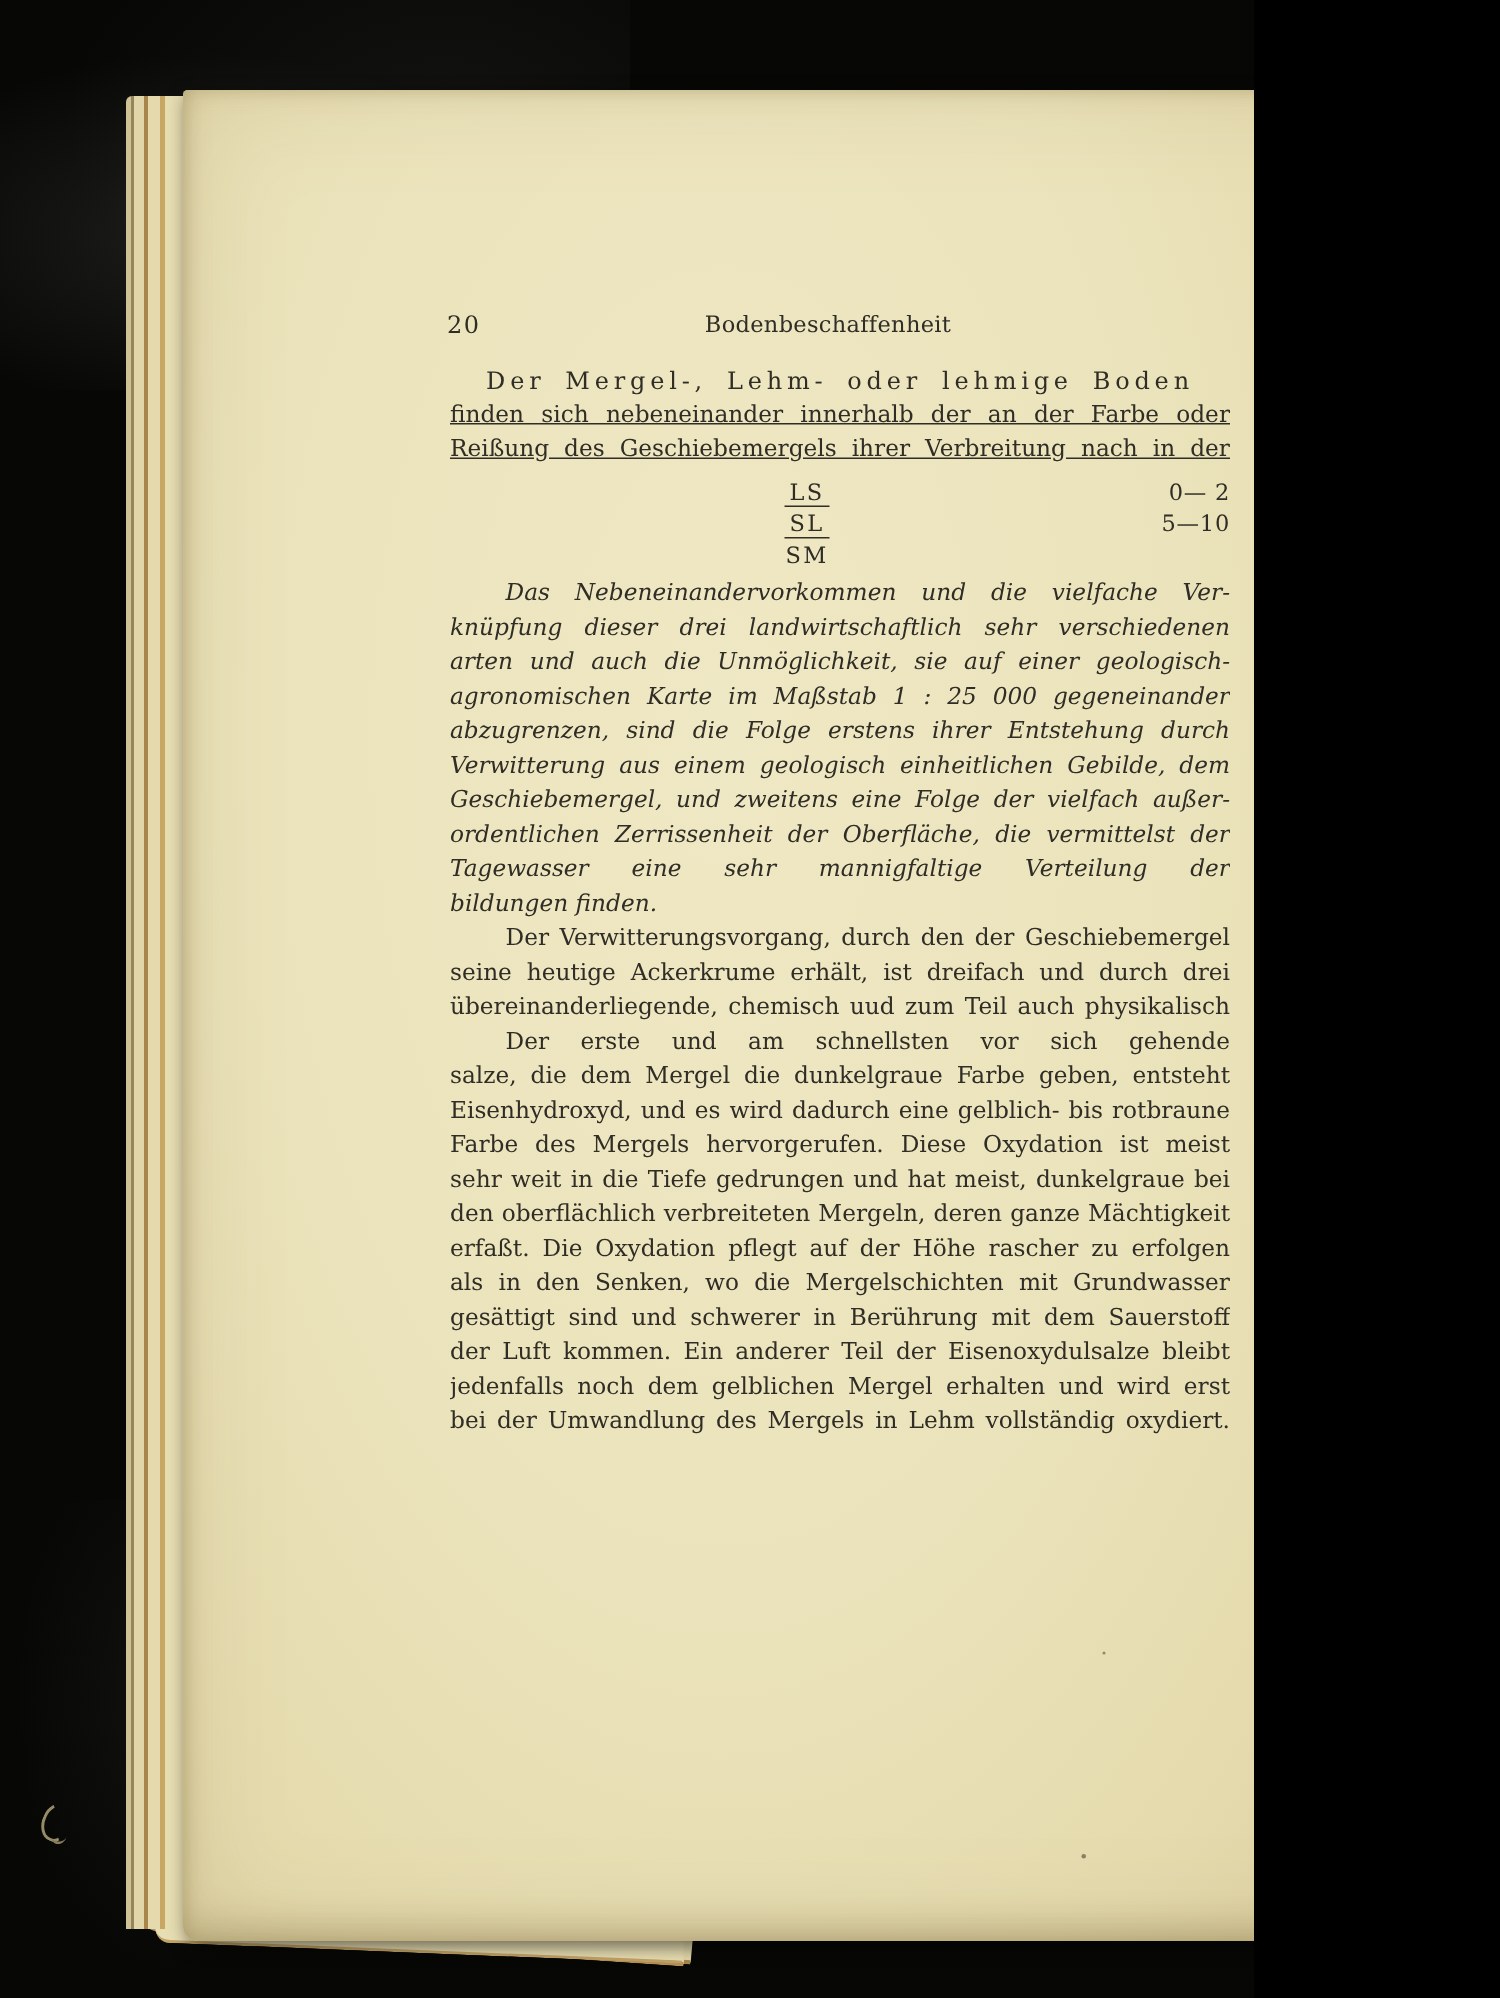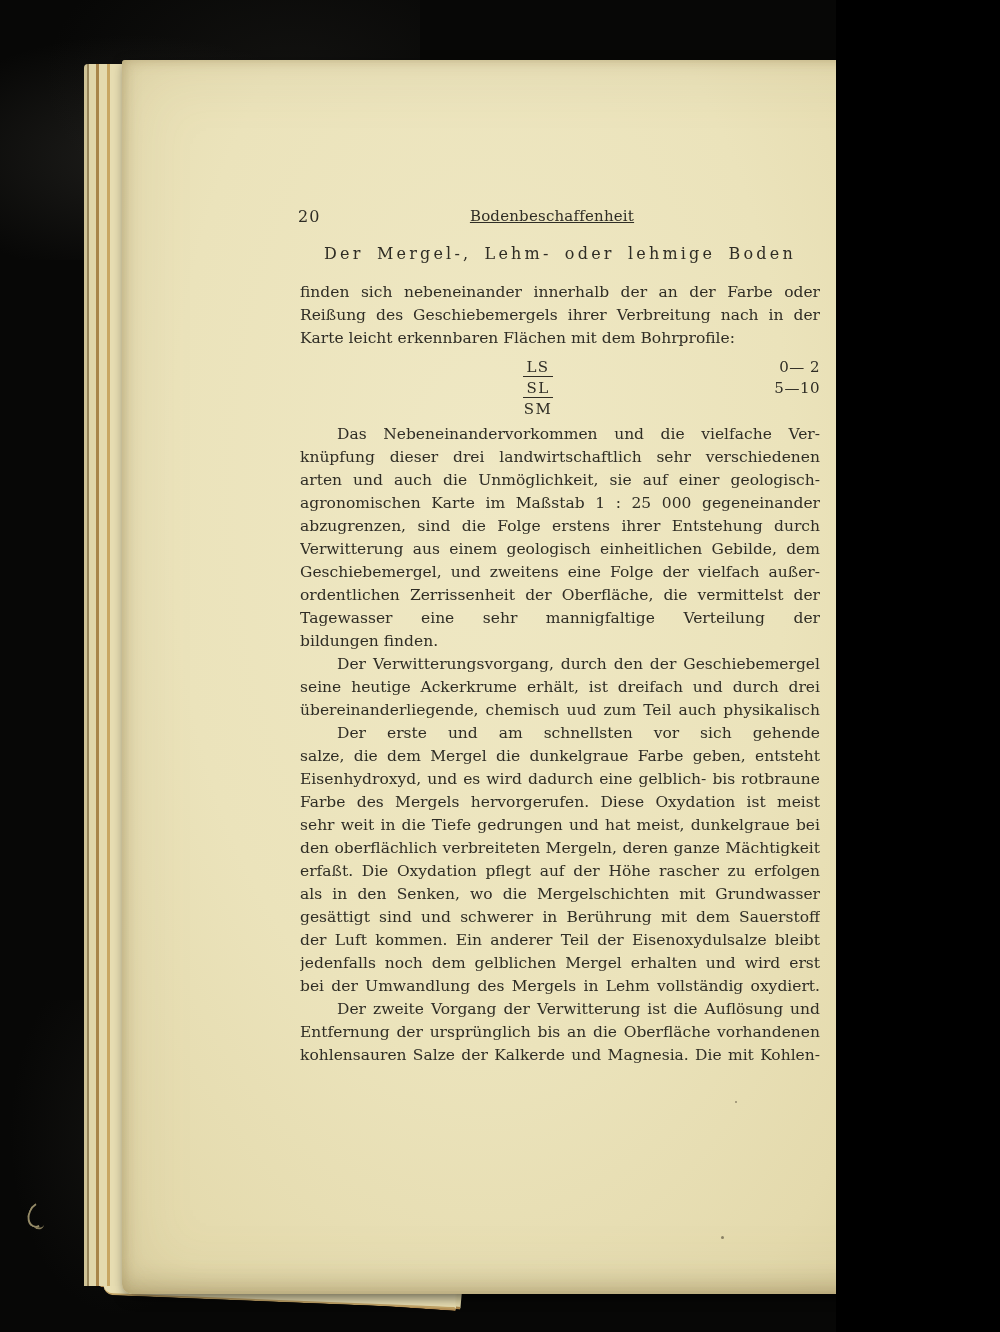--- a/index.html
+++ b/index.html
@@ -62,28 +62,28 @@
       inset 0 -14px 20px rgba(125,105,58,.22),
       inset 4px 0 8px rgba(170,150,95,.25),
       3px 4px 12px rgba(0,0,0,.55);
   }
   .text-block {
     position:absolute; left:178px; top:145px; width:520px;
     color:#2f2d25; font-size:15.5px; line-height:23px;
   }
   .header-row { position:relative; text-align:center; font-size:15px; height:23px; }
   .page-num { position:absolute; left:-2px; top:0; font-size:16px; letter-spacing:1px; }
-  .running-head { display:inline-block; transform:translateX(-8px); letter-spacing:.2px;text-decoration:underline; }
+  .running-head { display:inline-block; transform:translateX(-8px); letter-spacing:.2px; }
   .title {
     margin-top:14px; height:23px; text-align:center; white-space:nowrap;
     font-size:16px; letter-spacing:3.2px; word-spacing:5px;
   }
   .para { margin:0; }
-  .para.intro { margin-top:16px; }
-  .para.body-first { margin-top:4px; }
+  .para.intro { margin-top:0;text-decoration:underline; }
+  .para.body-first { margin-top:4px;font-style:italic; }
   .line {
     height:23px; overflow:hidden;
     text-align:justify; text-align-last:justify;
   }
   .line.lastline { text-align-last:left; }
   .line.indent { text-indent:37px; }
   .formula { margin:6px 0 4px 223px; font-size:15px; line-height:20px; }
   .f-row { height:21px; display:flex; align-items:flex-end;justify-content:space-between; }
   .f-label { display:inline-block; min-width:30px; text-align:center; letter-spacing:1.5px; padding-top:1px; }
   .f-row.overline .f-label { border-top:1.4px solid #2f2d25; }
@@ -125,21 +125,20 @@
       <div class="header-row">
         <span class="page-num">20</span>
         <span class="running-head">Bodenbeschaffenheit</span>
       </div>
 
       <div class="title">Der Mergel-, Lehm- oder lehmige Boden</div>
 
       <div class="para intro">
           <div class="line">finden sich nebeneinander innerhalb der an der Farbe oder</div>
           <div class="line">Reißung des Geschiebemergels ihrer Verbreitung nach in der</div>
-          <div class="line lastline">Karte leicht erkennbaren Flächen mit dem Bohrprofile:</div>
         </div>
 
       <div class="formula">
         <div class="f-row">
           <span class="f-label">LS</span>
           <span class="f-depth">0— 2</span>
         </div>
         <div class="f-row overline">
           <span class="f-label">SL</span>
           <span class="f-depth">5—10</span>
@@ -174,25 +173,20 @@
           <div class="line">Farbe  des  Mergels  hervorgerufen.   Diese  Oxydation  ist  meist</div>
           <div class="line">sehr weit in die Tiefe gedrungen und hat meist, dunkelgraue bei</div>
           <div class="line">den oberflächlich verbreiteten Mergeln, deren ganze Mächtigkeit</div>
           <div class="line">erfaßt.  Die Oxydation pflegt auf der Höhe rascher zu erfolgen</div>
           <div class="line">als  in  den  Senken,  wo  die  Mergelschichten  mit  Grundwasser</div>
           <div class="line">gesättigt  sind  und  schwerer  in  Berührung  mit  dem  Sauerstoff</div>
           <div class="line">der Luft kommen.  Ein anderer Teil der Eisenoxydulsalze bleibt</div>
           <div class="line">jedenfalls  noch  dem  gelblichen  Mergel  erhalten  und  wird  erst</div>
           <div class="line">bei der Umwandlung des Mergels in Lehm vollständig oxydiert.</div>
         </div>
-      <div class="para">
-          <div class="line indent">Der zweite Vorgang der Verwitterung ist die Auflösung und</div>
-          <div class="line">Entfernung der ursprünglich bis an die Oberfläche vorhandenen</div>
-          <div class="line">kohlensauren Salze der Kalkerde und Magnesia.  Die mit Kohlen-</div>
-        </div>
 
     </div>
   </div>
 
   <div class="speck s1"></div>
   <div class="speck s2"></div>
   <div class="speck s3"></div>
   <div class="speck s4"></div>
   <div class="curl"></div>
 </div>

